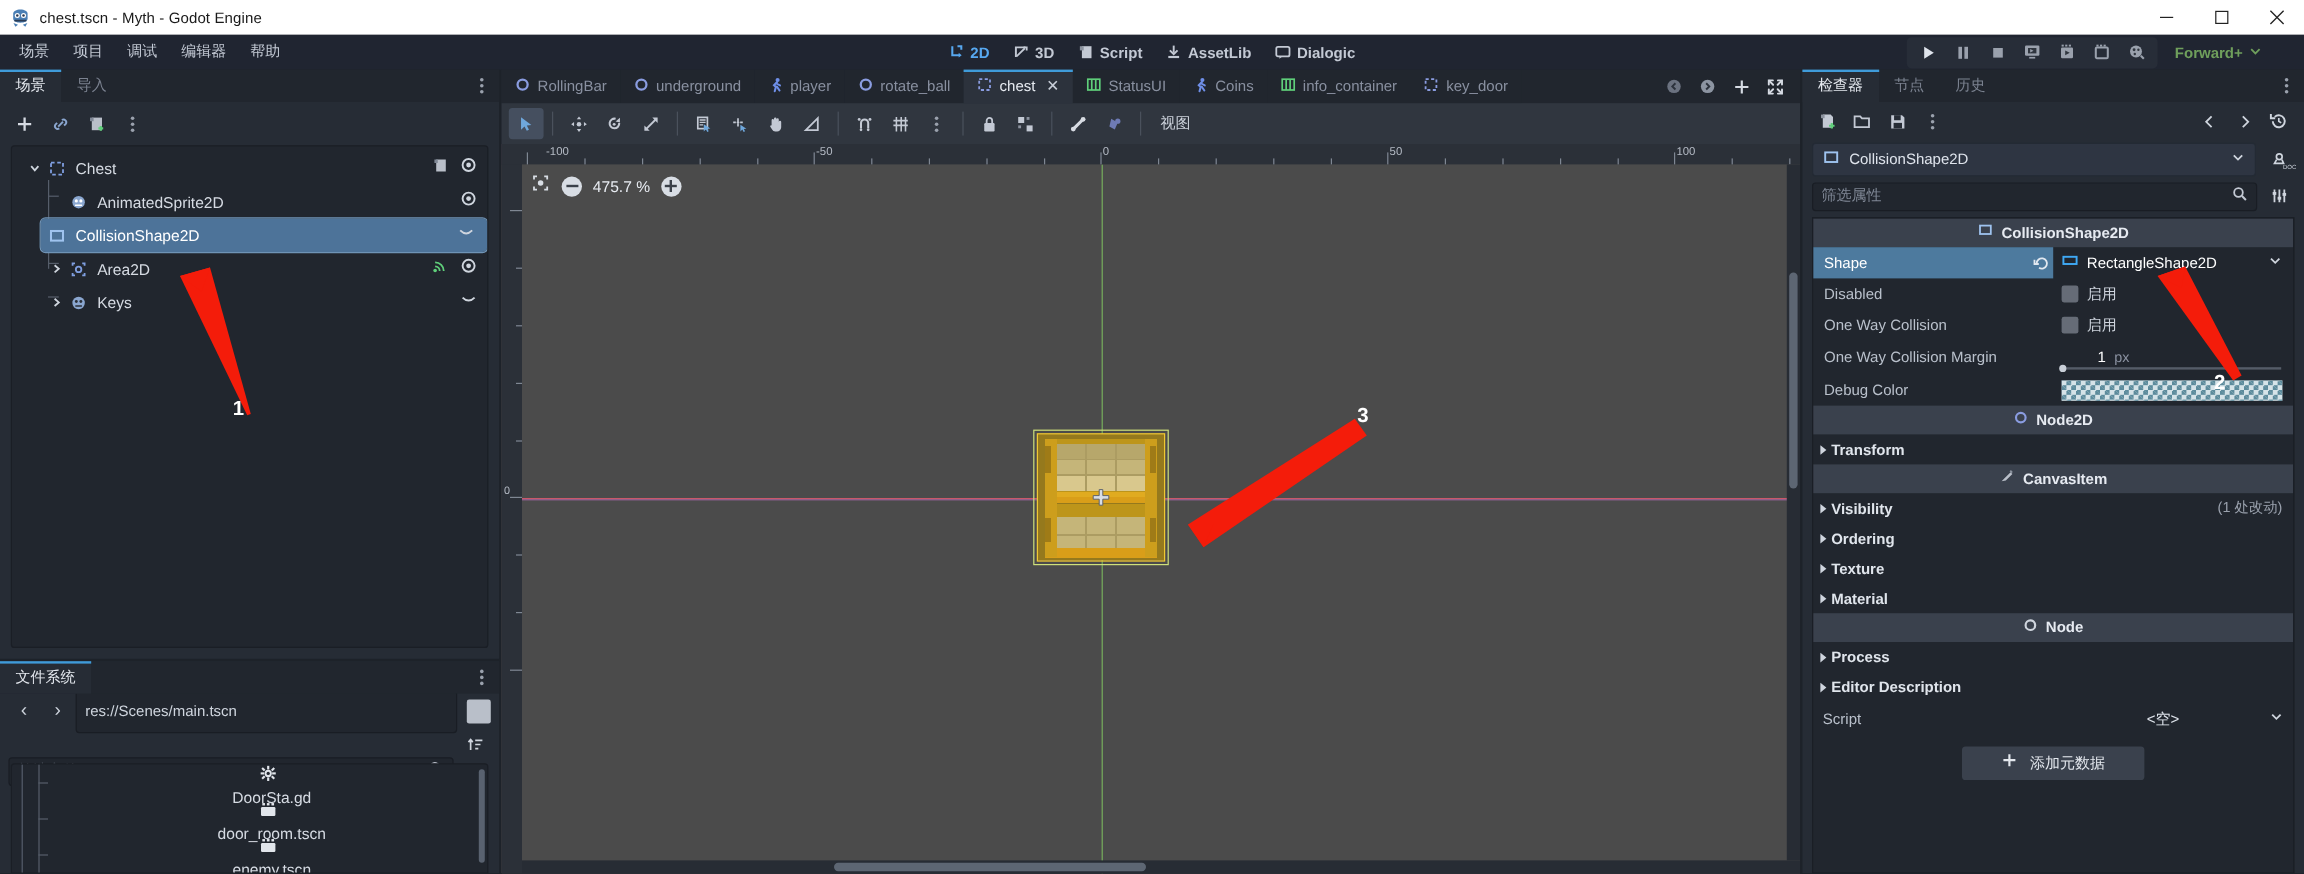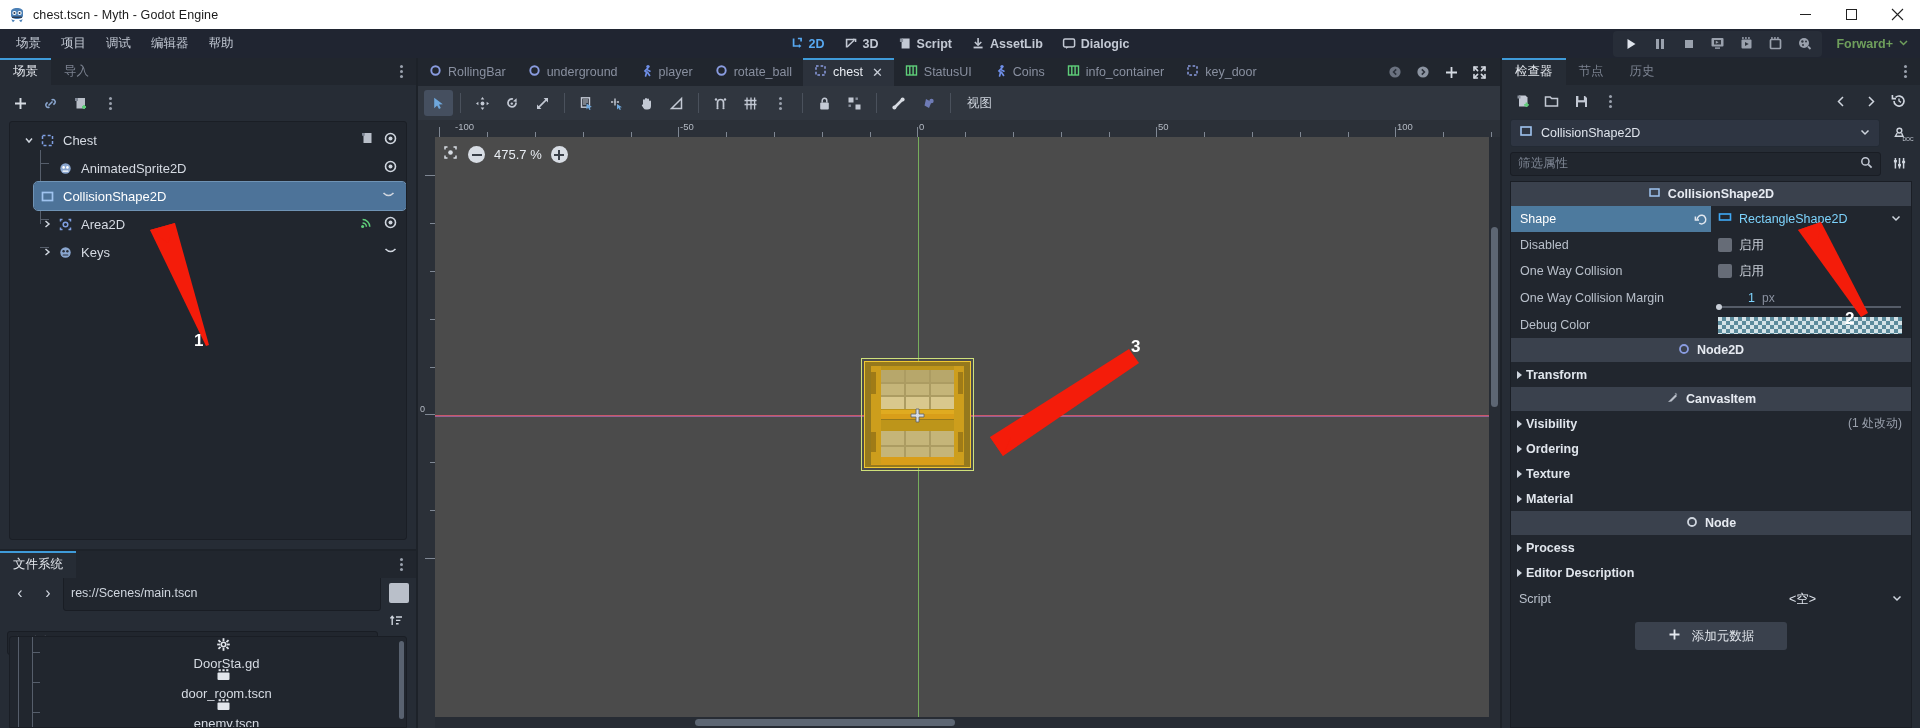--- a/index.html
+++ b/index.html
@@ -29,21 +29,21 @@
     position: relative; padding-left: 6px;
   }
   .menu-item { font-size: 12.5px; color: #c3c9d4; padding: 4px 10px; border-radius: 3px; }
 
   .main-modes { position: absolute; left: 50%; transform: translateX(-50%); display: flex; align-items: center; gap: 2px; }
   .mode-btn { display: flex; align-items: center; gap: 5px; font-size: 12.5px; color: #c3c9d4;
               padding: 4px 9px; border-radius: 3px; font-weight: bold; }
   .mode-btn.active { color: #57a8f0; }
   .mode-btn svg { display: block; }
 
-  .play-area { position: absolute; right: 4px; display: flex; align-items: center; gap: 0px; text-align: right; }
+  .play-area { position: absolute; right: 28px; display: flex; align-items: center; gap: 0px; text-align: right; }
   .play-group { display: flex; align-items: center; background: #272d38; border-radius: 4px; padding: 2px 3px; }
   .play-btn { width: 29px; height: 22px; display: flex; align-items: center; justify-content: center; border-radius: 3px; }
   .renderer { display: flex; align-items: center; gap: 5px; color: #6f9f5c; font-size: 12.5px;
               font-weight: bold; padding: 3px 7px; margin-left: 7px; }
 
   
   .body { flex: 1 1 auto; display: flex; min-height: 0; background: #1d2229; }
 
   
   .panel-tabs { height: 27px; display: flex; align-items: stretch; background: #21262e; position: relative; flex: 0 0 27px; }
@@ -152,21 +152,21 @@
            overflow: hidden; position: relative; }
   .cat-row { height: 24px; background: #3a414d; display: flex; align-items: center; justify-content: center; gap: 7px; }
   .cat-row .ct { font-size: 12.5px; color: #e6eaf1; font-weight: bold; }
   .prop-row { height: 26px; display: flex; align-items: center; }
   .prop-name { width: 200px; flex: 0 0 200px; font-size: 12.5px; color: #b9c0cb; padding-left: 9px;
                height: 26px; display: flex; align-items: center; }
   .prop-row.sel .prop-name { background: #4d7a9e; color: #ffffff; position: relative; }
   .prop-val { flex: 1 1 auto; display: flex; align-items: center; gap: 7px; padding-left: 7px; }
   .chk { width: 14px; height: 14px; background: #666c77; border-radius: 2px; }
   .chk-lab { font-size: 12.5px; color: #cfd5de; }
-  .val-txt { font-size: 12.5px; color: #7dd3fc; }
+  .val-txt { font-size: 12.5px; color: #ffffff; }
   .val-unit { font-size: 12px; color: #8a91a0; }
   .slider { position: absolute; height: 2px; background: #555c68; }
   .slider-dot { position: absolute; width: 6px; height: 6px; border-radius: 50%; background: #c9cfd8; }
   .checker { height: 17px; background-size: 8px 8px;
              background-image:
                linear-gradient(45deg, #5c8b9c 25%, transparent 25%, transparent 75%, #5c8b9c 75%),
                linear-gradient(45deg, #5c8b9c 25%, transparent 25%, transparent 75%, #5c8b9c 75%);
              background-position: 0 0, 4px 4px; background-color: #d5e3e8; }
   .sect-row { height: 25px; display: flex; align-items: center; padding-left: 6px; }
   .sect-name { font-size: 12.5px; color: #e0e5ec; font-weight: bold; margin-left: 4px; }

